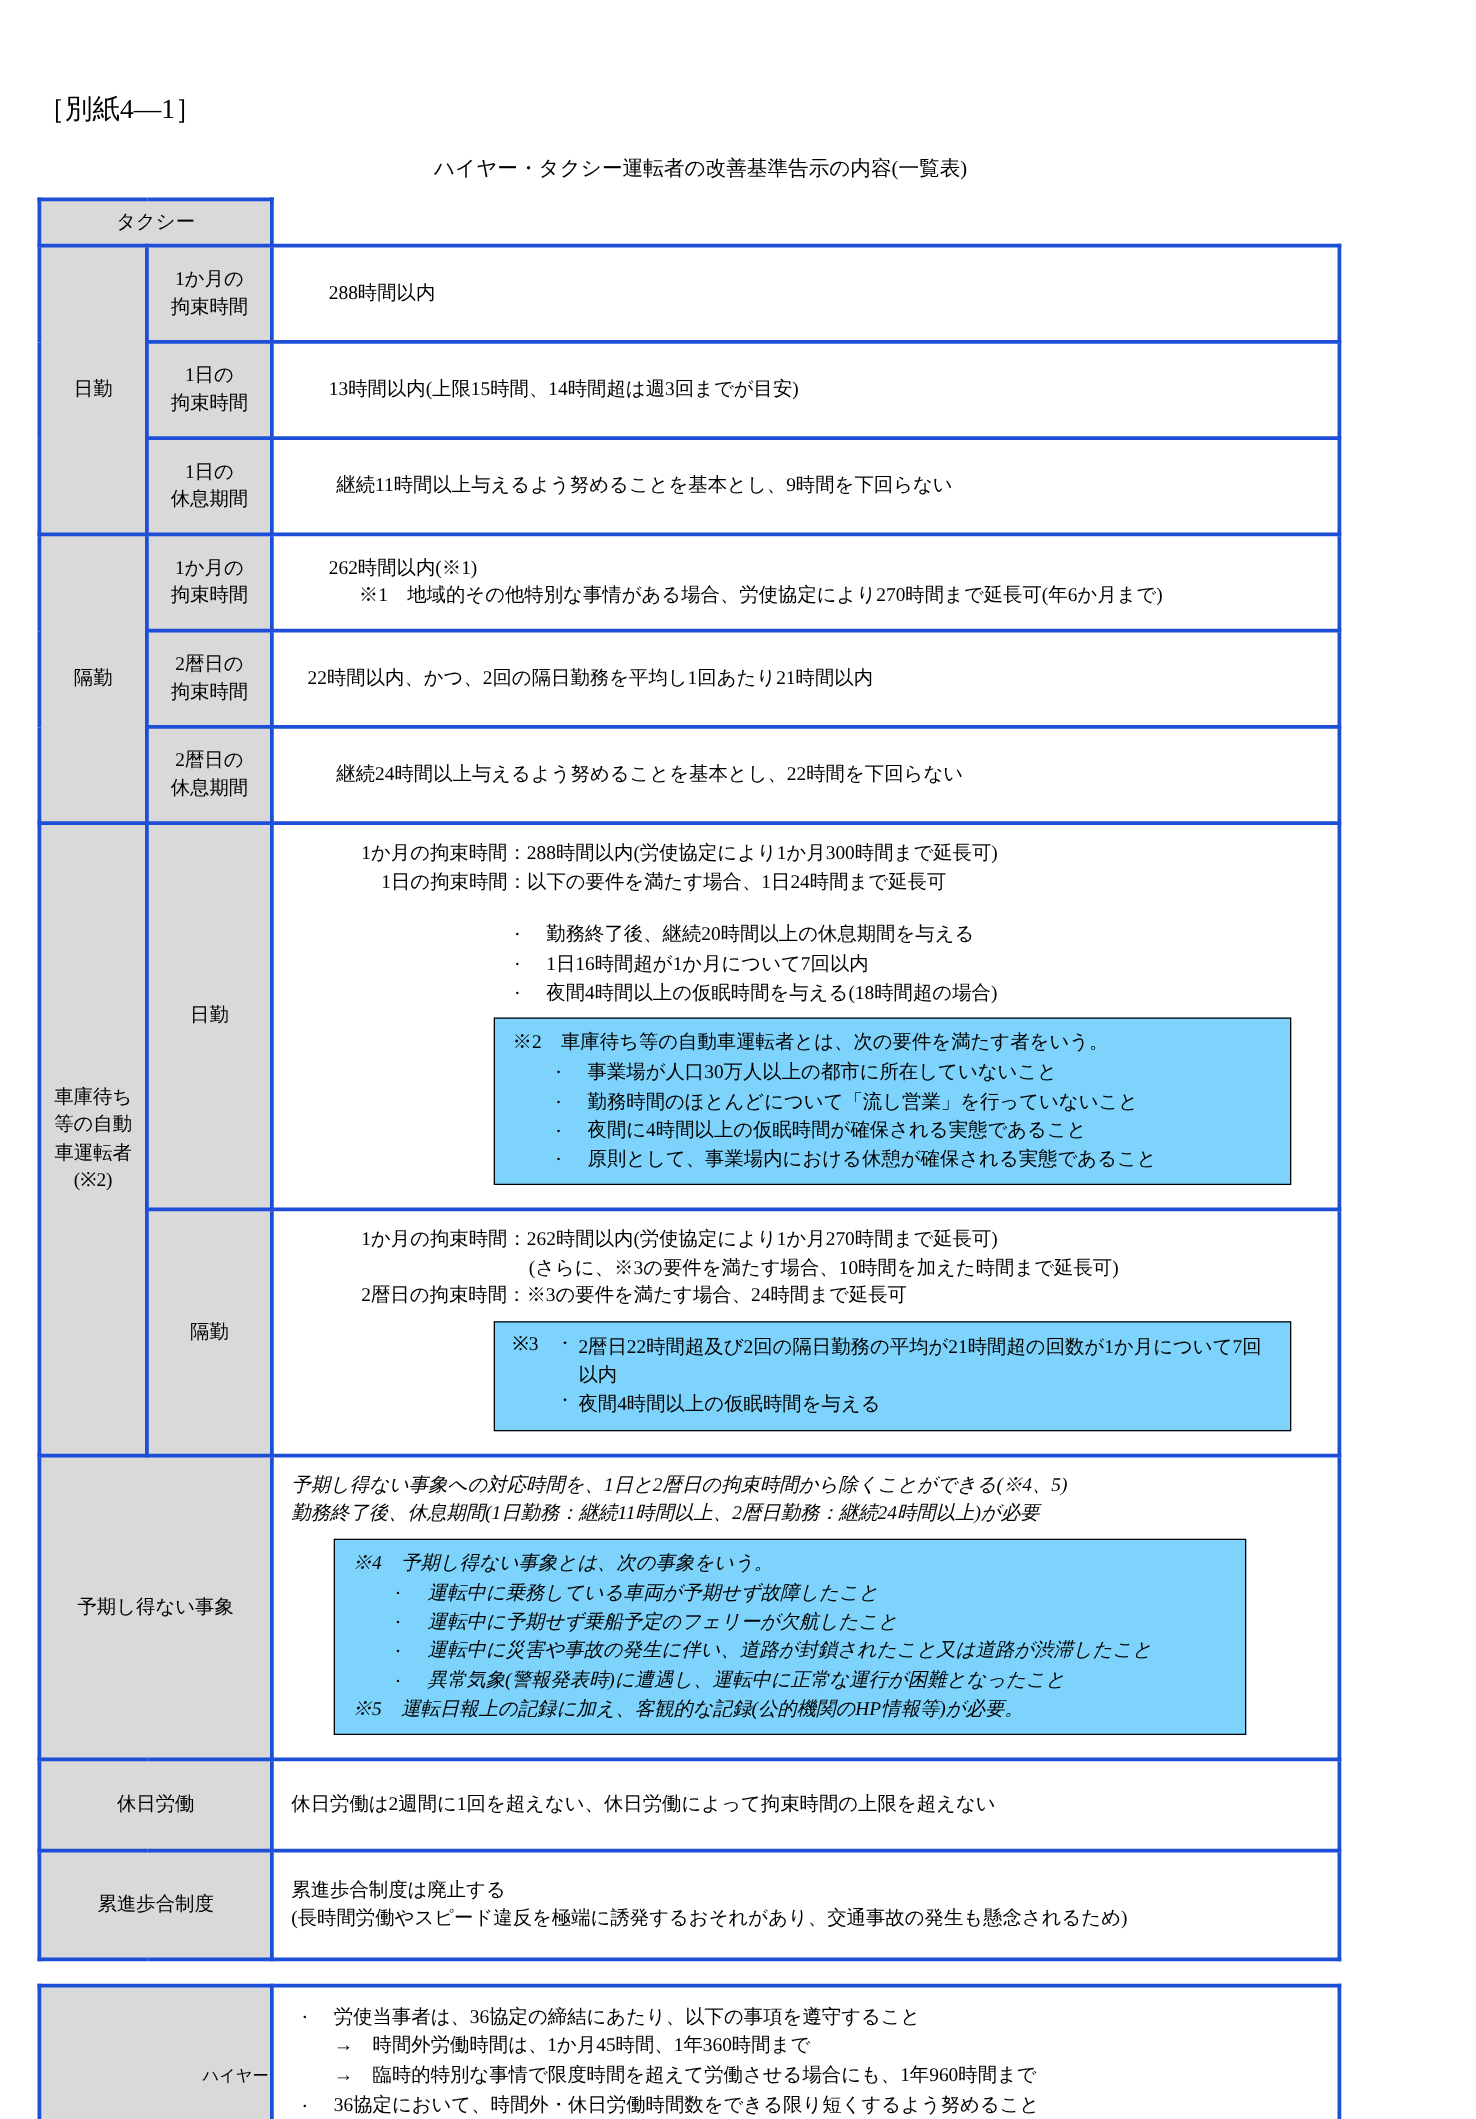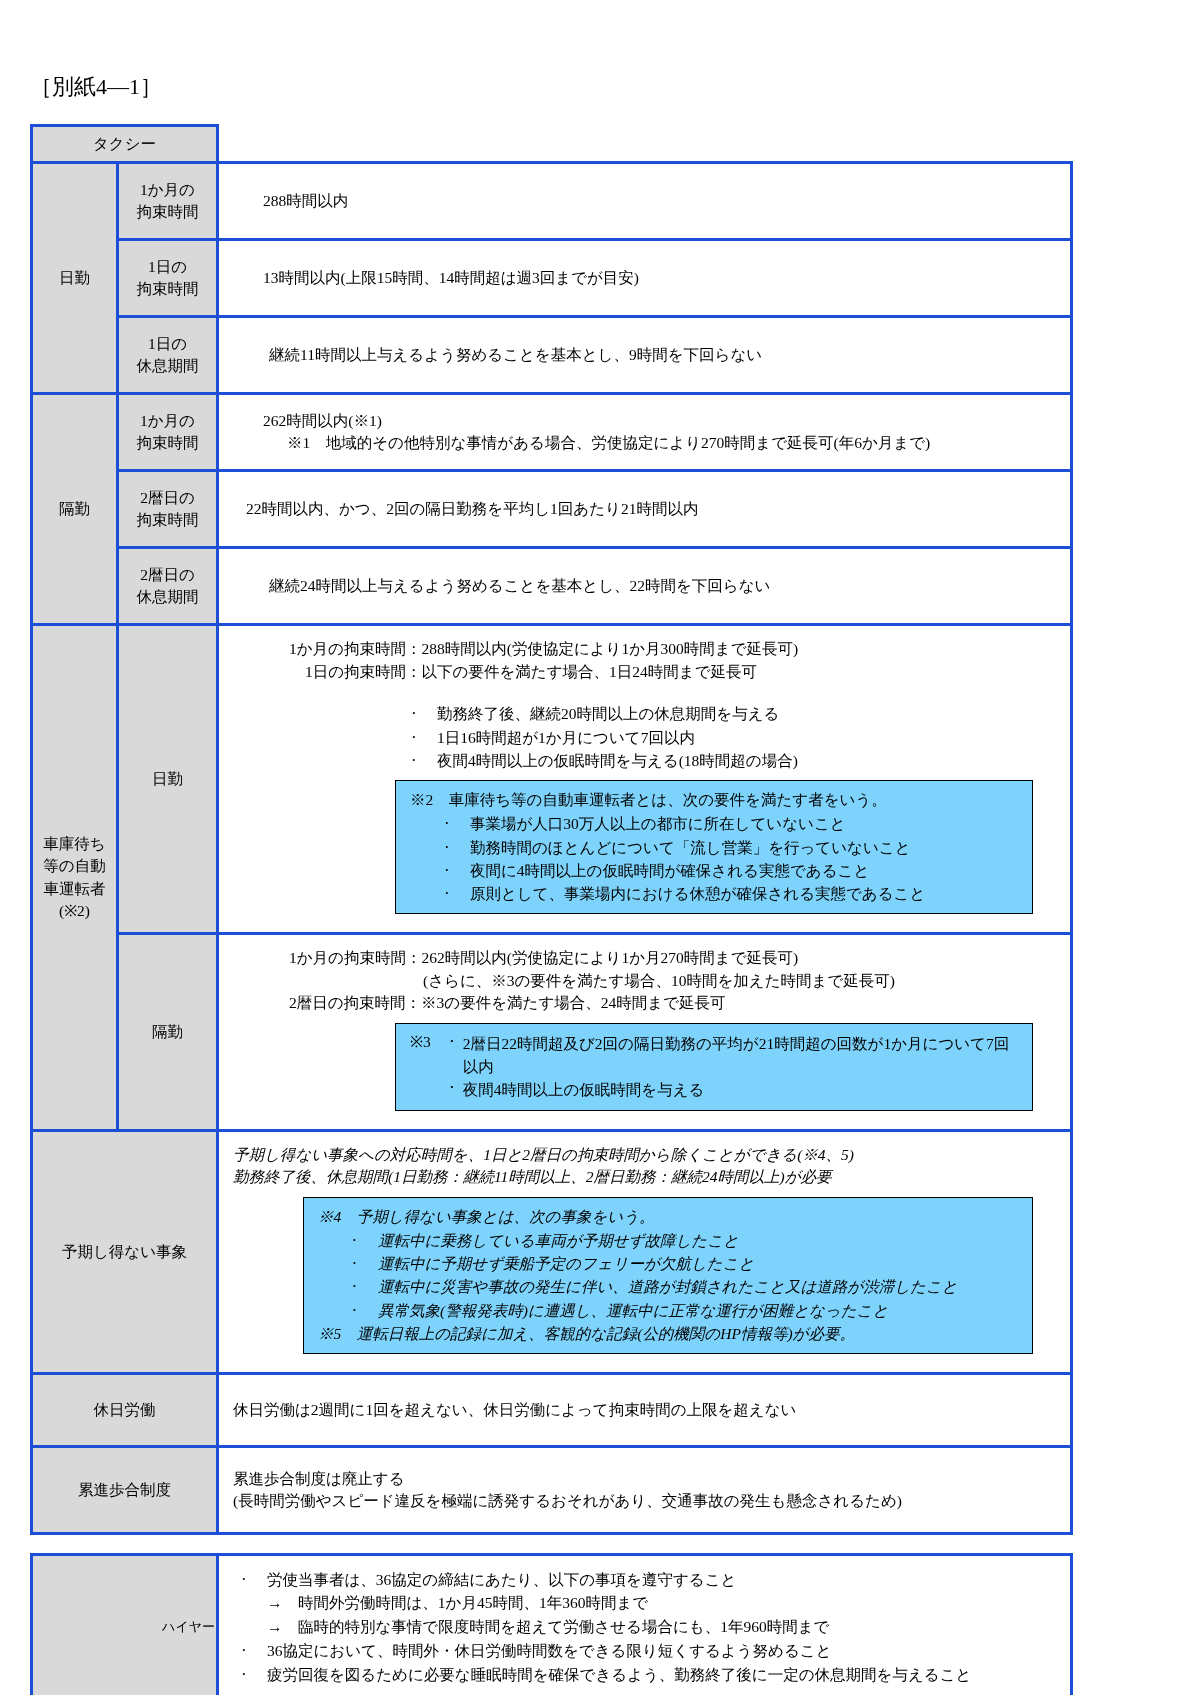--- a/index.html
+++ b/index.html
@@ -111,21 +111,21 @@
 
   .note-box {
     border: 1px solid #000000;
     margin: 8px 0 4px 162px;
     padding: 7px 10px 8px 14px;
     background: #7dd3fc;
     width: 638px;
     box-sizing: border-box;
   }
   .note-box.wide {
-    margin-left: 70px;
+    margin-left: 34px;
     width: 730px;
   }
   .note-box .nb-title {
     white-space: nowrap;
     line-height: 1.5;
   }
   .note-box ul.bul {
     margin-top: 1px;
   }
   .nb-hang {
@@ -159,20 +159,21 @@
     margin-bottom: 1px;
   }
   .nowrap { white-space: nowrap; }
 </style>
 </head>
 <body>
 
 <div class="page">
 
   <div class="doc-ref">［別紙4―1］</div>
+  <div class="doc-title">ハイヤー・タクシー運転者の改善基準告示の内容(一覧表)</div>
 
   <table class="main">
     <colgroup>
       <col style="width:86px">
       <col style="width:100px">
       <col style="width:854px">
     </colgroup>
     <tbody>
 
       <tr>

